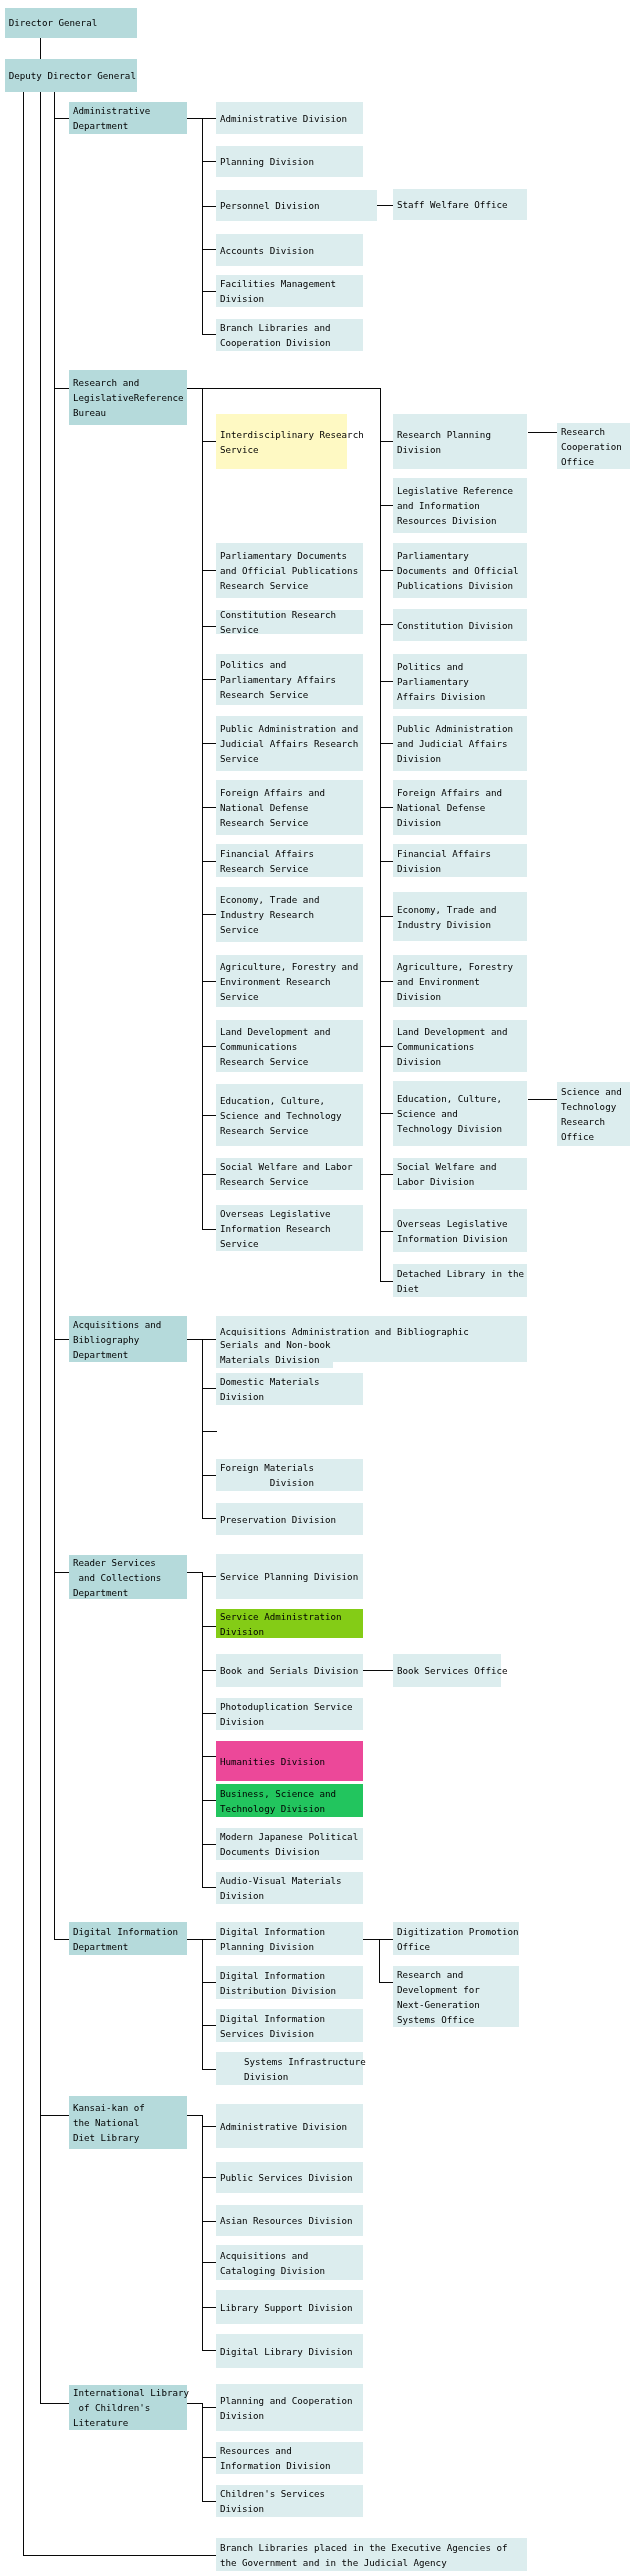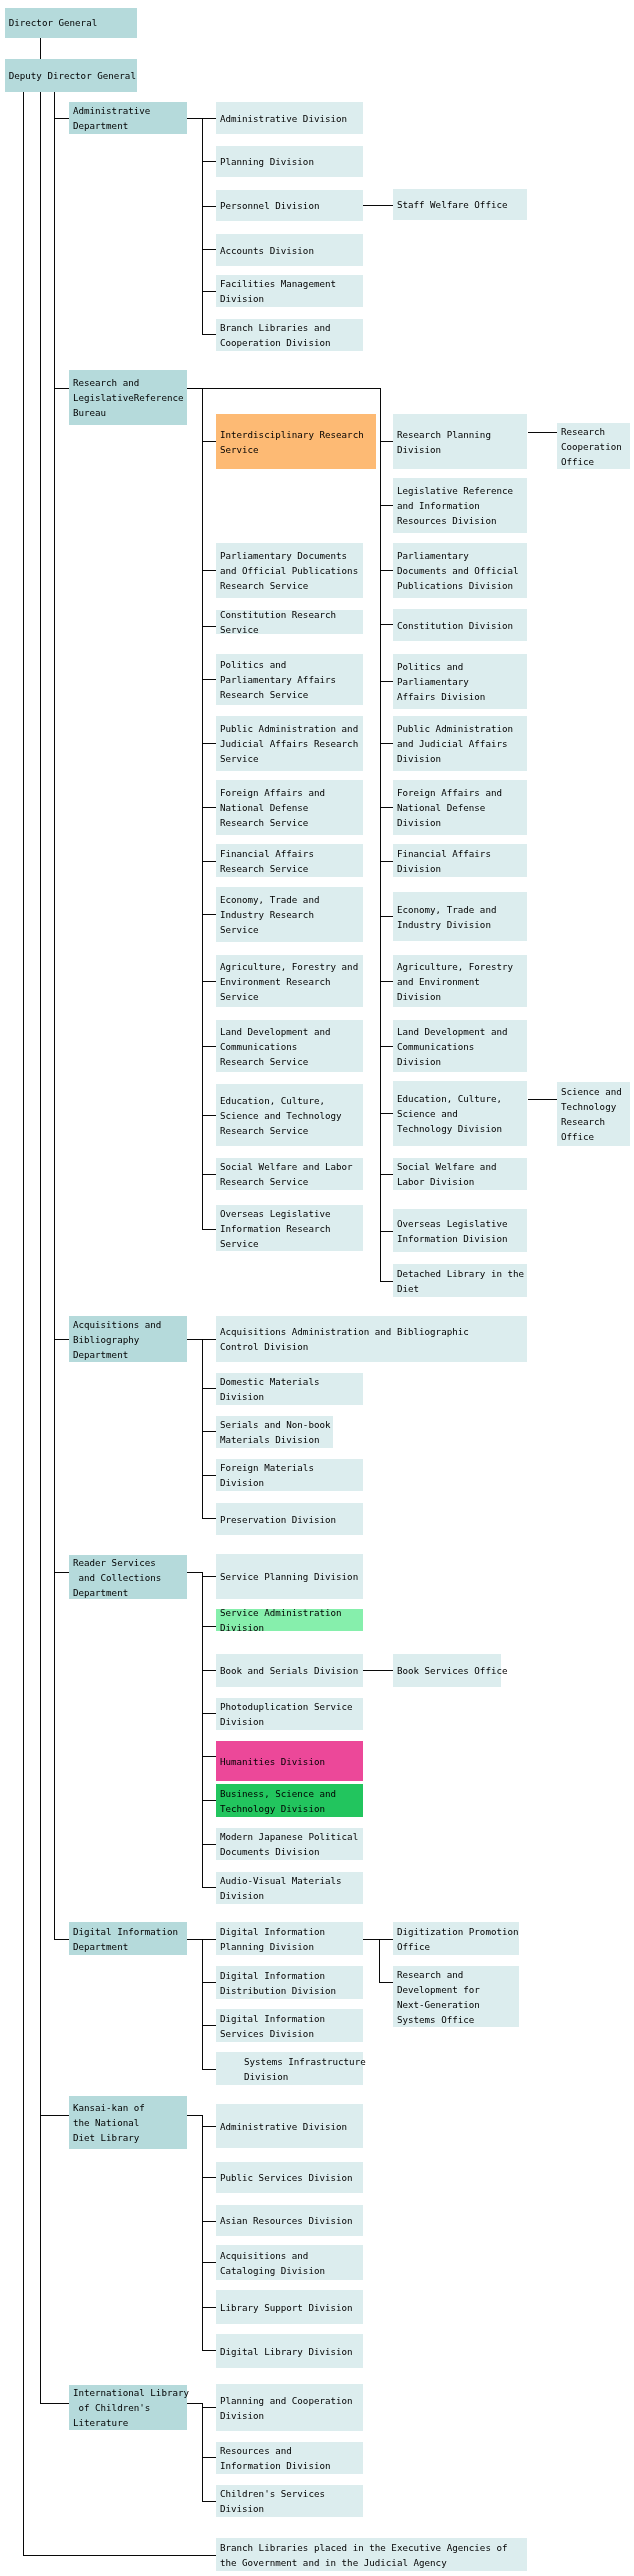--- a/index.html
+++ b/index.html
@@ -130,28 +130,28 @@
     <div class="node department" style="left: 69px; top: 1922px; width: 118px; height: 33px; background: rgb(181, 218, 219); color: rgb(0, 0, 0);">Digital Information
 Department</div>
     <div class="node department" style="left: 69px; top: 2096px; width: 118px; height: 53px; background: rgb(181, 218, 219); color: rgb(0, 0, 0);">Kansai-kan of
 the National
 Diet Library</div>
     <div class="node department" style="left: 69px; top: 2385px; width: 118px; height: 45px; background: rgb(181, 218, 219); color: rgb(0, 0, 0);">International Library
  of Children's
 Literature</div>
     <div class="node division" style="left: 216px; top: 102px; width: 147px; height: 32px; background: rgb(220, 237, 238); color: rgb(0, 0, 0);">Administrative Division</div>
     <div class="node division" style="left: 216px; top: 146px; width: 147px; height: 31px; background: rgb(220, 237, 238); color: rgb(0, 0, 0);">Planning Division</div>
-    <div class="node division" style="left: 216px; top: 190px; width: 147px; height: 31px; background: rgb(220, 237, 238); color: rgb(0, 0, 0);">Personnel Division</div>
+    <div class="node division" style="left: 216px; top: 190px; width: 161px; height: 31px; background: rgb(220, 237, 238); color: rgb(0, 0, 0);">Personnel Division</div>
     <div class="node division" style="left: 393px; top: 189px; width: 134px; height: 31px; background: rgb(220, 237, 238); color: rgb(0, 0, 0);">Staff Welfare Office</div>
     <div class="node division" style="left: 216px; top: 234px; width: 147px; height: 32px; background: rgb(220, 237, 238); color: rgb(0, 0, 0);">Accounts Division</div>
     <div class="node division" style="left: 216px; top: 275px; width: 147px; height: 32px; background: rgb(220, 237, 238); color: rgb(0, 0, 0);">Facilities Management
 Division</div>
     <div class="node division" style="left: 216px; top: 319px; width: 147px; height: 32px; background: rgb(220, 237, 238); color: rgb(0, 0, 0);">Branch Libraries and
 Cooperation Division</div>
-    <div class="node division" style="left: 216px; top: 414px; width: 160px; height: 55px; background: #fdba74; color: rgb(0, 0, 0);">Interdisciplinary Research
+    <div class="node division" style="left: 216px; top: 414px; width: 131px; height: 55px; background: #fef9c3; color: rgb(0, 0, 0);">Interdisciplinary Research
 Service</div>
     <div class="node division" style="left: 216px; top: 543px; width: 147px; height: 55px; background: rgb(220, 237, 238); color: rgb(0, 0, 0);">Parliamentary Documents
 and Official Publications
 Research Service</div>
     <div class="node division" style="left: 216px; top: 610px; width: 147px; height: 24px; background: rgb(220, 237, 238); color: rgb(0, 0, 0);">Constitution Research
 Service</div>
     <div class="node division" style="left: 216px; top: 654px; width: 147px; height: 51px; background: rgb(220, 237, 238); color: rgb(0, 0, 0);">Politics and
 Parliamentary Affairs
 Research Service</div>
     <div class="node division" style="left: 216px; top: 716px; width: 147px; height: 55px; background: rgb(220, 237, 238); color: rgb(0, 0, 0);">Public Administration and
@@ -220,27 +220,27 @@
     <div class="node division" style="left: 393px; top: 1158px; width: 134px; height: 32px; background: rgb(220, 237, 238); color: rgb(0, 0, 0);">Social Welfare and
 Labor Division</div>
     <div class="node division" style="left: 393px; top: 1209px; width: 134px; height: 43px; background: rgb(220, 237, 238); color: rgb(0, 0, 0);">Overseas Legislative
 Information Division</div>
     <div class="node division" style="left: 393px; top: 1264px; width: 134px; height: 33px; background: rgb(220, 237, 238); color: rgb(0, 0, 0);">Detached Library in the
 Diet</div>
     <div class="node division" style="left: 216px; top: 1316px; width: 311px; height: 46px; background: rgb(220, 237, 238); color: rgb(0, 0, 0);">Acquisitions Administration and Bibliographic
 Control Division</div>
     <div class="node division" style="left: 216px; top: 1373px; width: 147px; height: 32px; background: rgb(220, 237, 238); color: rgb(0, 0, 0);">Domestic Materials
 Division</div>
-    <div class="node division" style="left: 216px; top: 1416px; width: 117px; height: 32px; background: rgb(220, 237, 238); color: rgb(0, 0, 0);">Serials and Non-book
+    <div class="node division" style="left: 216px; top: 1336px; width: 117px; height: 32px; background: rgb(220, 237, 238); color: rgb(0, 0, 0);">Serials and Non-book
 Materials Division</div>
-    <div class="node division" style="left: 216px; top: 1459px; width: 147px; height: 32px; background: rgb(220, 237, 238); color: rgb(0, 0, 0);">Foreign Materials
+    <div class="node division" style="left: 216px; top: 1459px; width: 147px; height: 32px; background: rgb(220, 237, 238); color: rgb(0, 0, 0); text-align: right;">Foreign Materials
 Division</div>
     <div class="node division" style="left: 216px; top: 1503px; width: 147px; height: 32px; background: rgb(220, 237, 238); color: rgb(0, 0, 0);">Preservation Division</div>
     <div class="node division" style="left: 216px; top: 1554px; width: 147px; height: 45px; background: rgb(220, 237, 238); color: rgb(0, 0, 0);">Service Planning Division</div>
-    <div class="node division" style="left: 216px; top: 1609px; width: 147px; height: 22px; background: #86efac; color: rgb(0, 0, 0);">Service Administration
+    <div class="node division" style="left: 216px; top: 1609px; width: 147px; height: 29px; background: #84cc16; color: rgb(0, 0, 0);">Service Administration
 Division</div>
     <div class="node division" style="left: 216px; top: 1654px; width: 147px; height: 33px; background: rgb(220, 237, 238); color: rgb(0, 0, 0);">Book and Serials Division</div>
     <div class="node division" style="left: 393px; top: 1654px; width: 108px; height: 33px; background: rgb(220, 237, 238); color: rgb(0, 0, 0);">Book Services Office</div>
     <div class="node division" style="left: 216px; top: 1698px; width: 147px; height: 32px; background: rgb(220, 237, 238); color: rgb(0, 0, 0);">Photoduplication Service
 Division</div>
     <div class="node division" style="left: 216px; top: 1741px; width: 147px; height: 40px; background: #ec4899; color: rgb(0, 0, 0);">Humanities Division</div>
     <div class="node division" style="left: 216px; top: 1784px; width: 147px; height: 33px; background: #22c55e; color: rgb(0, 0, 0);">Business, Science and
 Technology Division</div>
     <div class="node division" style="left: 216px; top: 1828px; width: 147px; height: 32px; background: rgb(220, 237, 238); color: rgb(0, 0, 0);">Modern Japanese Political
 Documents Division</div>

